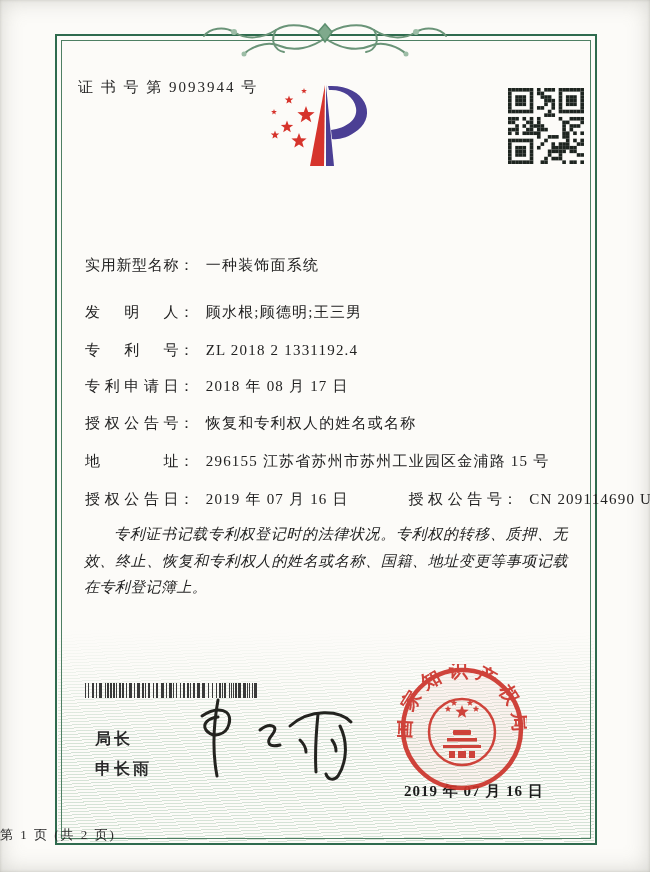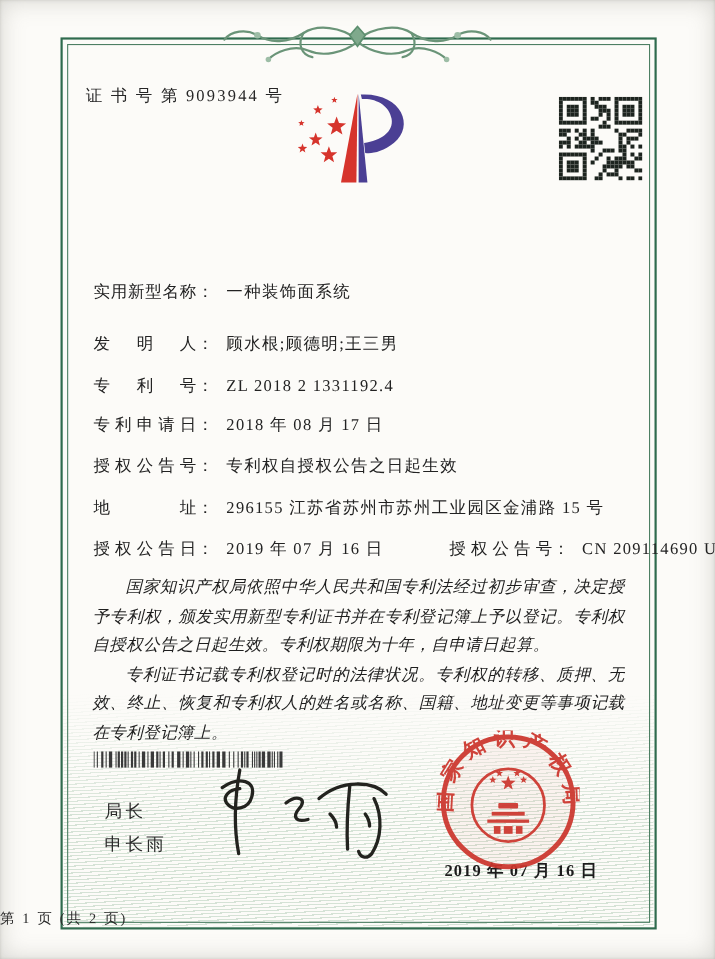--- a/index.html
+++ b/index.html
@@ -23,21 +23,21 @@
   .row{position:absolute;left:0;white-space:nowrap;font-size:15px;color:#222;}
   .row .lbl{display:inline-block;width:94px;text-align:justify;text-align-last:justify;letter-spacing:.5px;vertical-align:bottom;}
   .row .colon{display:inline-block;margin:0 2px 0 0;}
   .row .val{letter-spacing:1.2px;margin-left:6px;text-align:right;}
   .row2nd{margin-left:56px;}
   .body-text{position:absolute;left:84px;top:521px;width:484px;z-index:1;font-size:15px;line-height:26.5px;
              color:#1e1e1e;text-align:justify;font-style:italic;}
   .body-text p{margin:0;text-indent:2em;letter-spacing:.4px;}
   .barcode{position:absolute;left:85px;top:683px;z-index:1;}
   .director{position:absolute;left:95px;top:724px;z-index:1;font-size:16px;color:#2a2a2a;letter-spacing:3px;line-height:30px;
-            font-family:"Liberation Sans","DejaVu Sans",sans-serif;}
+            font-family:"Liberation Sans","DejaVu Sans",sans-serif;font-weight:bold;}
   .signature{position:absolute;left:188px;top:688px;z-index:3;}
   .seal{position:absolute;left:397px;top:664px;z-index:3;opacity:.92;}
   .seal-date{position:absolute;left:404px;top:782px;z-index:1;font-size:15px;letter-spacing:1px;color:#1c1c1c;font-weight:bold;}
   .footer{position:absolute;left:0;top:826px;width:100%;font-size:13px;letter-spacing:2px;color:#2a2a2a;z-index:1;}
   .ornament{position:absolute;left:50%;top:14px;transform:translateX(-50%);z-index:2;}
 </style>
 </head>
 <body>
 
 <div class="paper">
@@ -313,40 +313,39 @@
     <div class="row" style="top:341px">
       <span class="lbl">专利号</span><span class="colon">：</span>
       <span class="val">ZL 2018 2 1331192.4</span>
     </div>
     <div class="row" style="top:377px">
       <span class="lbl">专利申请日</span><span class="colon">：</span>
       <span class="val">2018 年 08 月 17 日</span>
     </div>
     <div class="row" style="top:414px">
       <span class="lbl">授权公告号</span><span class="colon">：</span>
-      <span class="val">专利权自授权公告之日起生效</span>
+      <span class="val">恢复和专利权人的姓名或名称</span>
     </div>
     <div class="row" style="top:452px">
       <span class="lbl">地址</span><span class="colon">：</span>
       <span class="val">296155 江苏省苏州市苏州工业园区金浦路 15 号</span>
     </div>
     <div class="row" style="top:490px">
       <span>
         <span class="lbl">授权公告日</span><span class="colon">：</span>
         <span class="val">2019 年 07 月 16 日</span>
       </span>
       <span class="row2nd">
         <span class="lbl">授权公告号</span><span class="colon">：</span>
         <span class="val">CN 209114690 U</span>
       </span>
     </div>
   </div>
 
   <div class="body-text">
-    <p>国家知识产权局依照中华人民共和国专利法经过初步审查，决定授予专利权，颁发实用新型专利证书并在专利登记簿上予以登记。专利权自授权公告之日起生效。专利权期限为十年，自申请日起算。</p>
     <p>专利证书记载专利权登记时的法律状况。专利权的转移、质押、无效、终止、恢复和专利权人的姓名或名称、国籍、地址变更等事项记载在专利登记簿上。</p>
   </div>
 
   <svg class="barcode" id="barcode-svg" width="172" height="15" viewBox="0 0 172 15">
       <rect x="0" y="0" width="1" height="15" fill="#3a3a3a"></rect>
       <rect x="3" y="0" width="1" height="15" fill="#3a3a3a"></rect>
       <rect x="7" y="0" width="2" height="15" fill="#3a3a3a"></rect>
       <rect x="11" y="0" width="1" height="15" fill="#3a3a3a"></rect>
       <rect x="14" y="0" width="3" height="15" fill="#3a3a3a"></rect>
       <rect x="20" y="0" width="1" height="15" fill="#3a3a3a"></rect>

